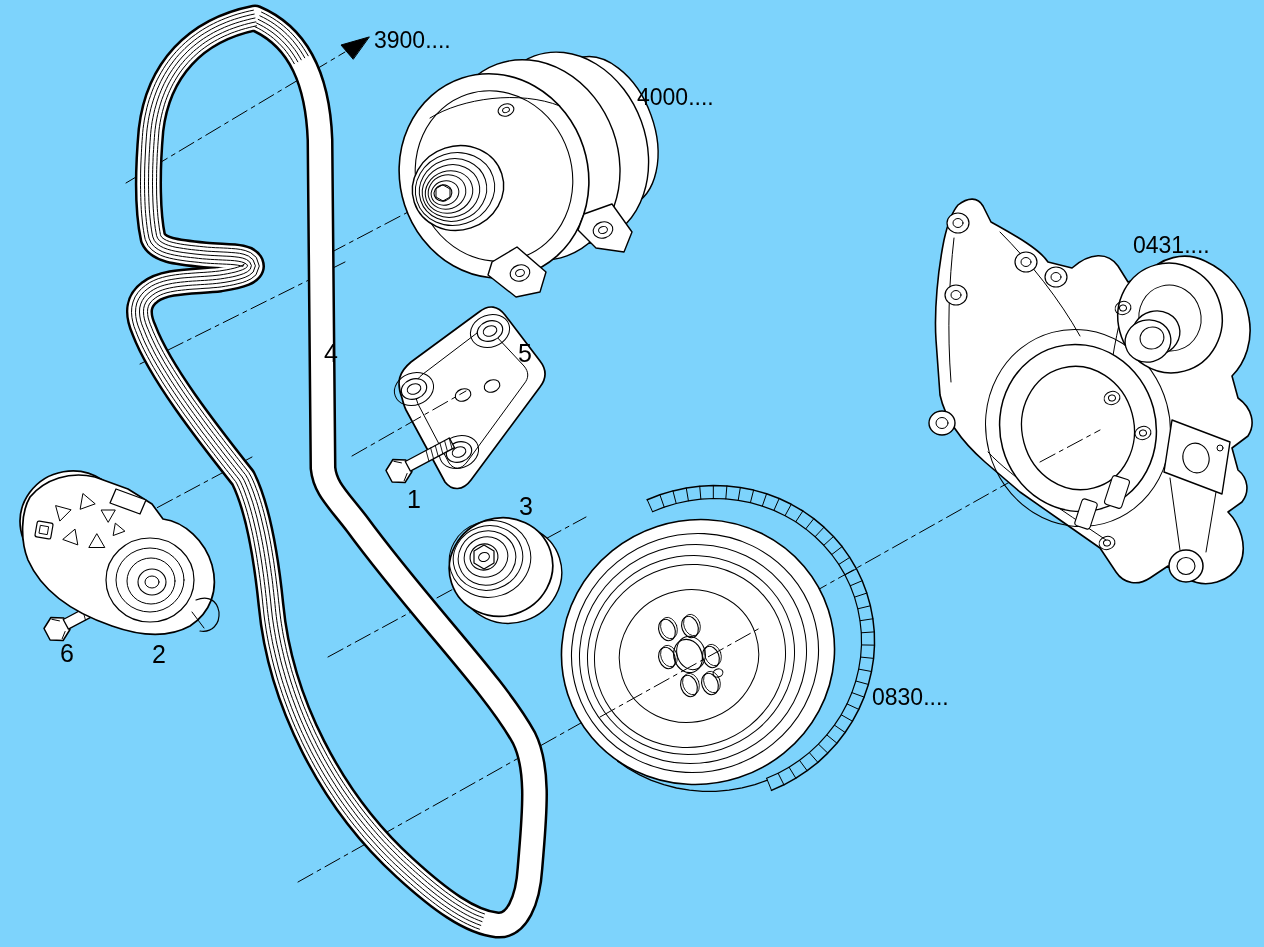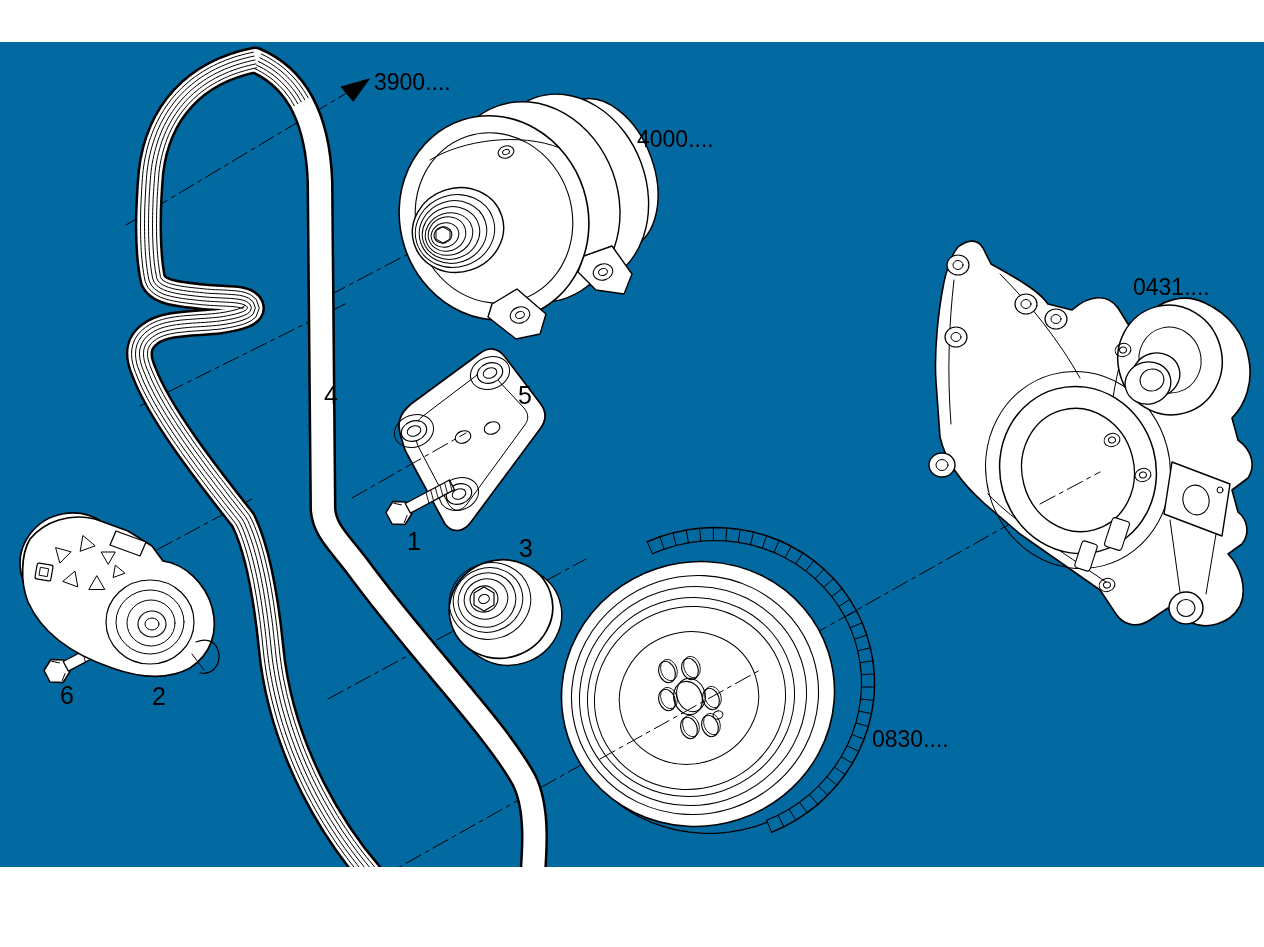--- a/index.html
+++ b/index.html
@@ -1,17 +1,17 @@
 <!DOCTYPE html>
 <html><head>
 <meta charset="utf-8">
 <style>
   html,body{margin:0;padding:0;background:#fff;}
-  .stage{position:relative;width:1264px;height:825px;background:#0369a1;overflow:hidden;
-         font-family:"Liberation Sans", sans-serif;margin-top:42px;}
+  .stage{position:relative;width:1264px;height:947px;background:#7dd3fc;overflow:hidden;
+         font-family:"Liberation Sans", sans-serif;}
   svg{position:absolute;left:0;top:0;}
   .ref-label{font-family:"Liberation Sans", sans-serif;font-size:23px;fill:#000;cursor:pointer;}
   .callout-label{font-family:"Liberation Sans", sans-serif;font-size:25px;fill:#000;cursor:pointer;}
 </style>
 </head>
 <body>
 
 <div class="stage">
   <svg width="1264" height="947" viewBox="0 0 1264 947">
     <g id="art">

